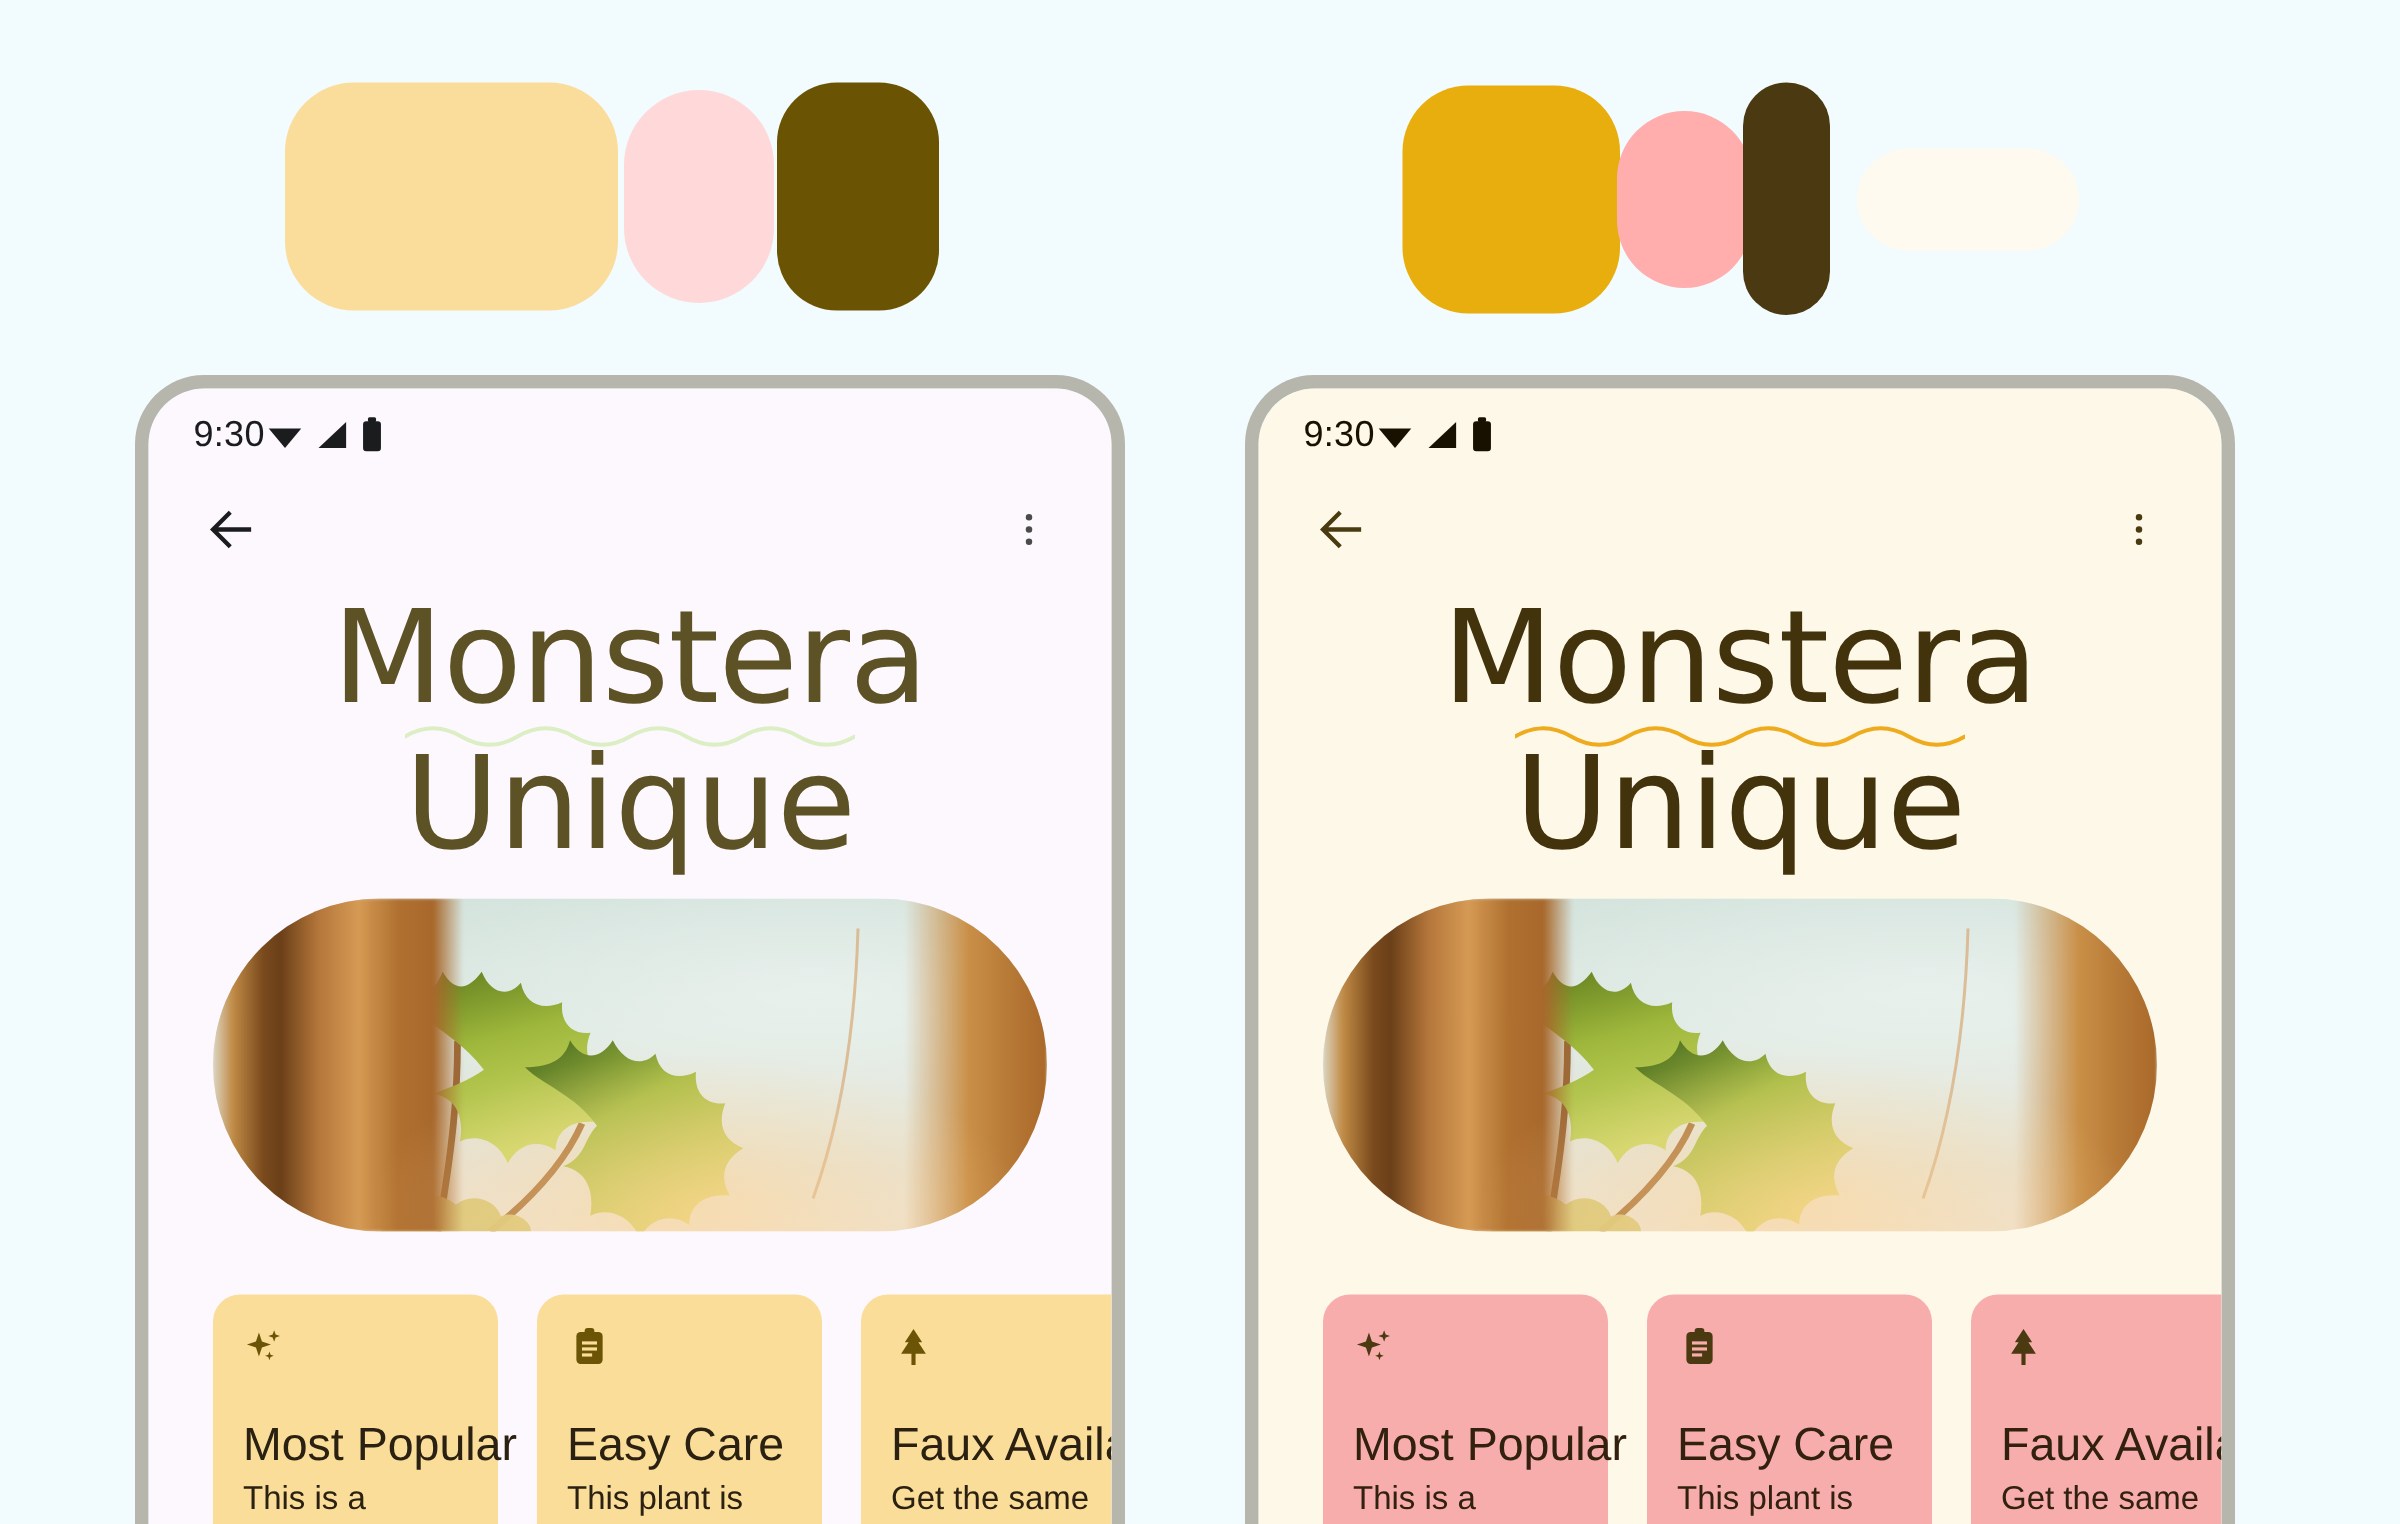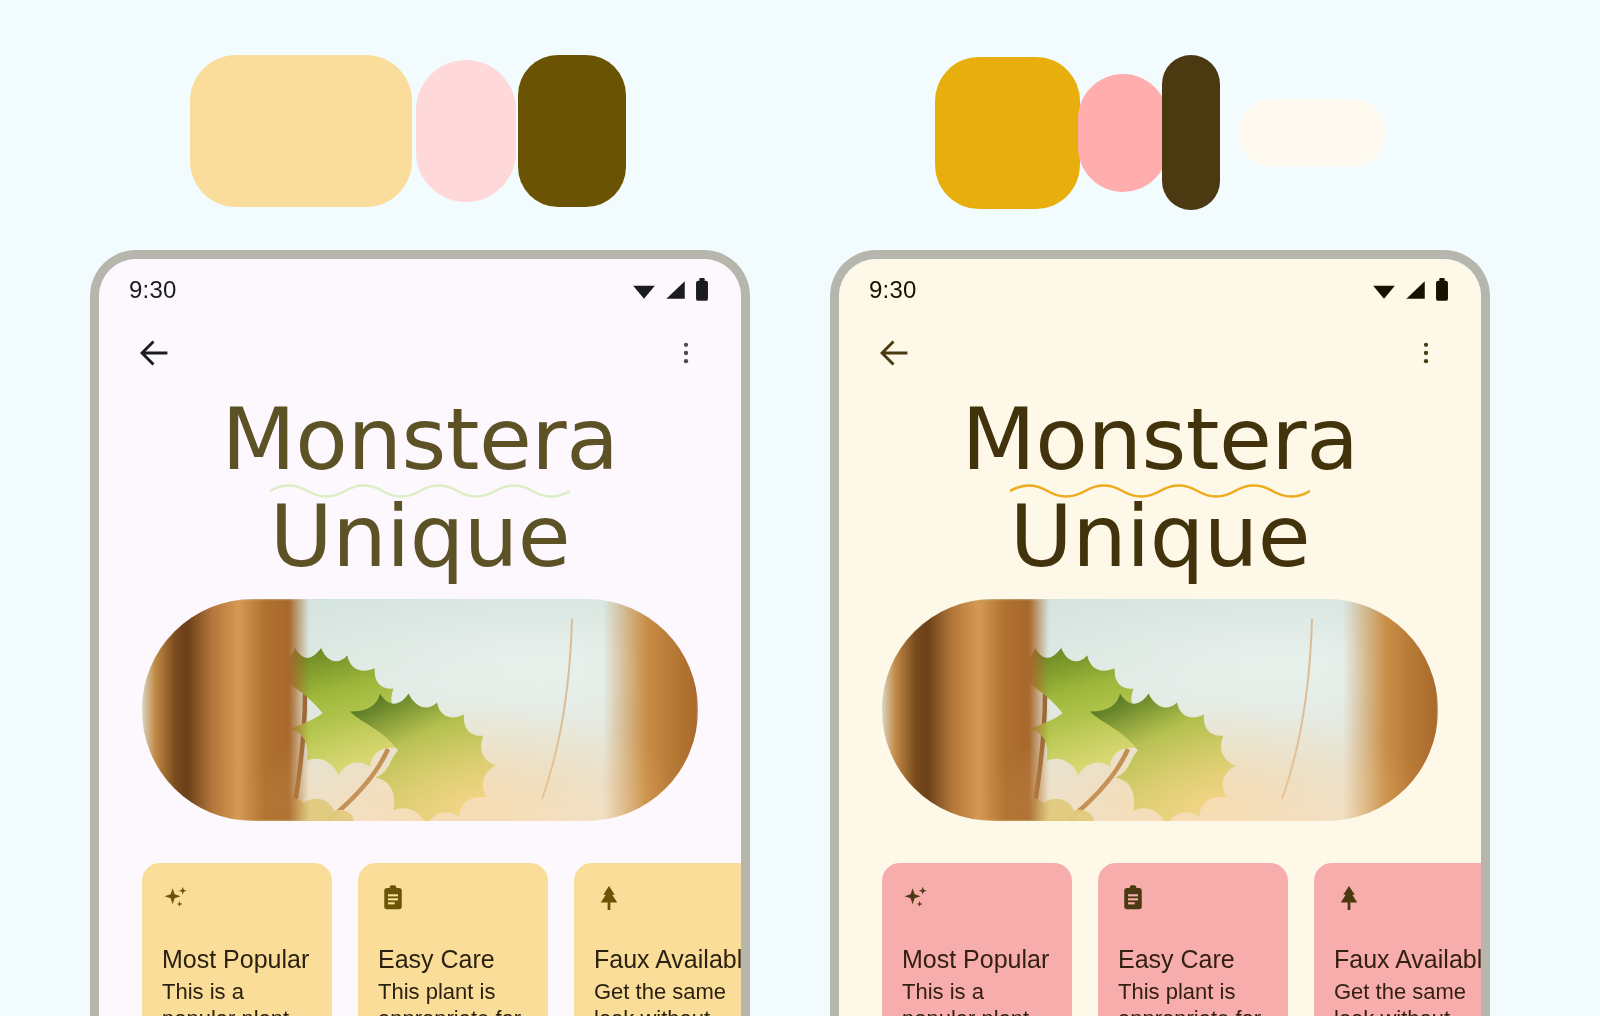--- a/index.html
+++ b/index.html
@@ -25,21 +25,21 @@
   }
   .screen{
     position:absolute;inset:0;
     border-radius:38px 38px 0 0;
     overflow:hidden;
   }
 
   
   .statusbar{
     position:absolute;top:0;left:0;right:0;height:62px;
-    display:flex;align-items:center;justify-content:space-between;
+    display:flex;align-items:center;justify-content:flex-start;
     padding:0 30px;box-sizing:border-box;
   }
   .clock{font-size:24px;letter-spacing:.2px;}
   .sys-icons{display:flex;align-items:center;gap:5px;}
 
   
   .appbar{
     position:absolute;top:62px;left:0;right:0;height:64px;
     display:flex;align-items:center;justify-content:space-between;
     padding:0 32px;box-sizing:border-box;
@@ -93,21 +93,21 @@
     position:absolute;display:flex;gap:26px;
   }
   .card{
     border-radius:18px;
     padding:20px 20px 0 20px;
     box-sizing:border-box;
     flex:0 0 auto;
   }
   .card-icon{height:40px;display:flex;align-items:flex-start;}
   .card-title{
-    font-size:25px;
+    font-size:31px;
     margin-top:22px;
     white-space:nowrap;
   }
   .card-body{
     font-size:22px;
     line-height:1.22;
     margin-top:5px;
   }
 </style>
 </head>

